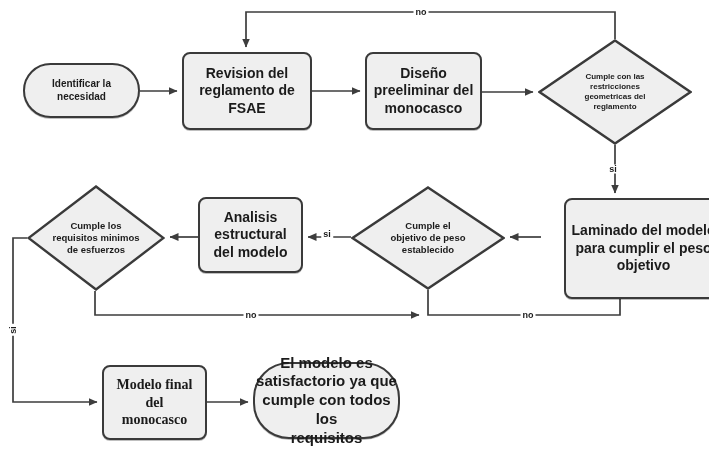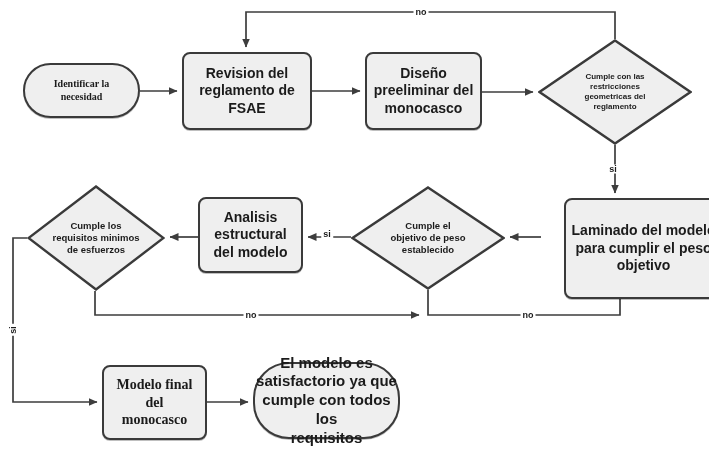--- a/index.html
+++ b/index.html
@@ -73,21 +73,21 @@
     <polyline points="615,145 615,193" marker-end="url(#arr)"></polyline>
     <polyline points="541,237 510,237" marker-end="url(#arr)"></polyline>
     <polyline points="351,237 308,237" marker-end="url(#arr)"></polyline>
     <polyline points="198,237 170,237" marker-end="url(#arr)"></polyline>
     <polyline points="95,291 95,315 419,315" marker-end="url(#arr)"></polyline>
     <polyline points="428,290 428,315 620,315 620,282" marker-end="url(#arr)"></polyline>
     <polyline points="27,238 13,238 13,402 97,402" marker-end="url(#arr)"></polyline>
     <polyline points="207,402 248,402" marker-end="url(#arr)"></polyline>
   </svg>
 
-  <div class="node terminator" style="left:23px;top:63px;width:117px;height:55px;border-radius:28px;font-family:Liberation Serif, serif;">
+  <div class="node terminator" style="left:23px;top:63px;width:117px;height:55px;border-radius:28px;">
     <span>Identificar la
 necesidad</span>
   </div>
 
   <div class="node process" style="left:182px;top:52px;width:130px;height:78px;">
     <span>Revision del
 reglamento de
 FSAE</span>
   </div>
 

